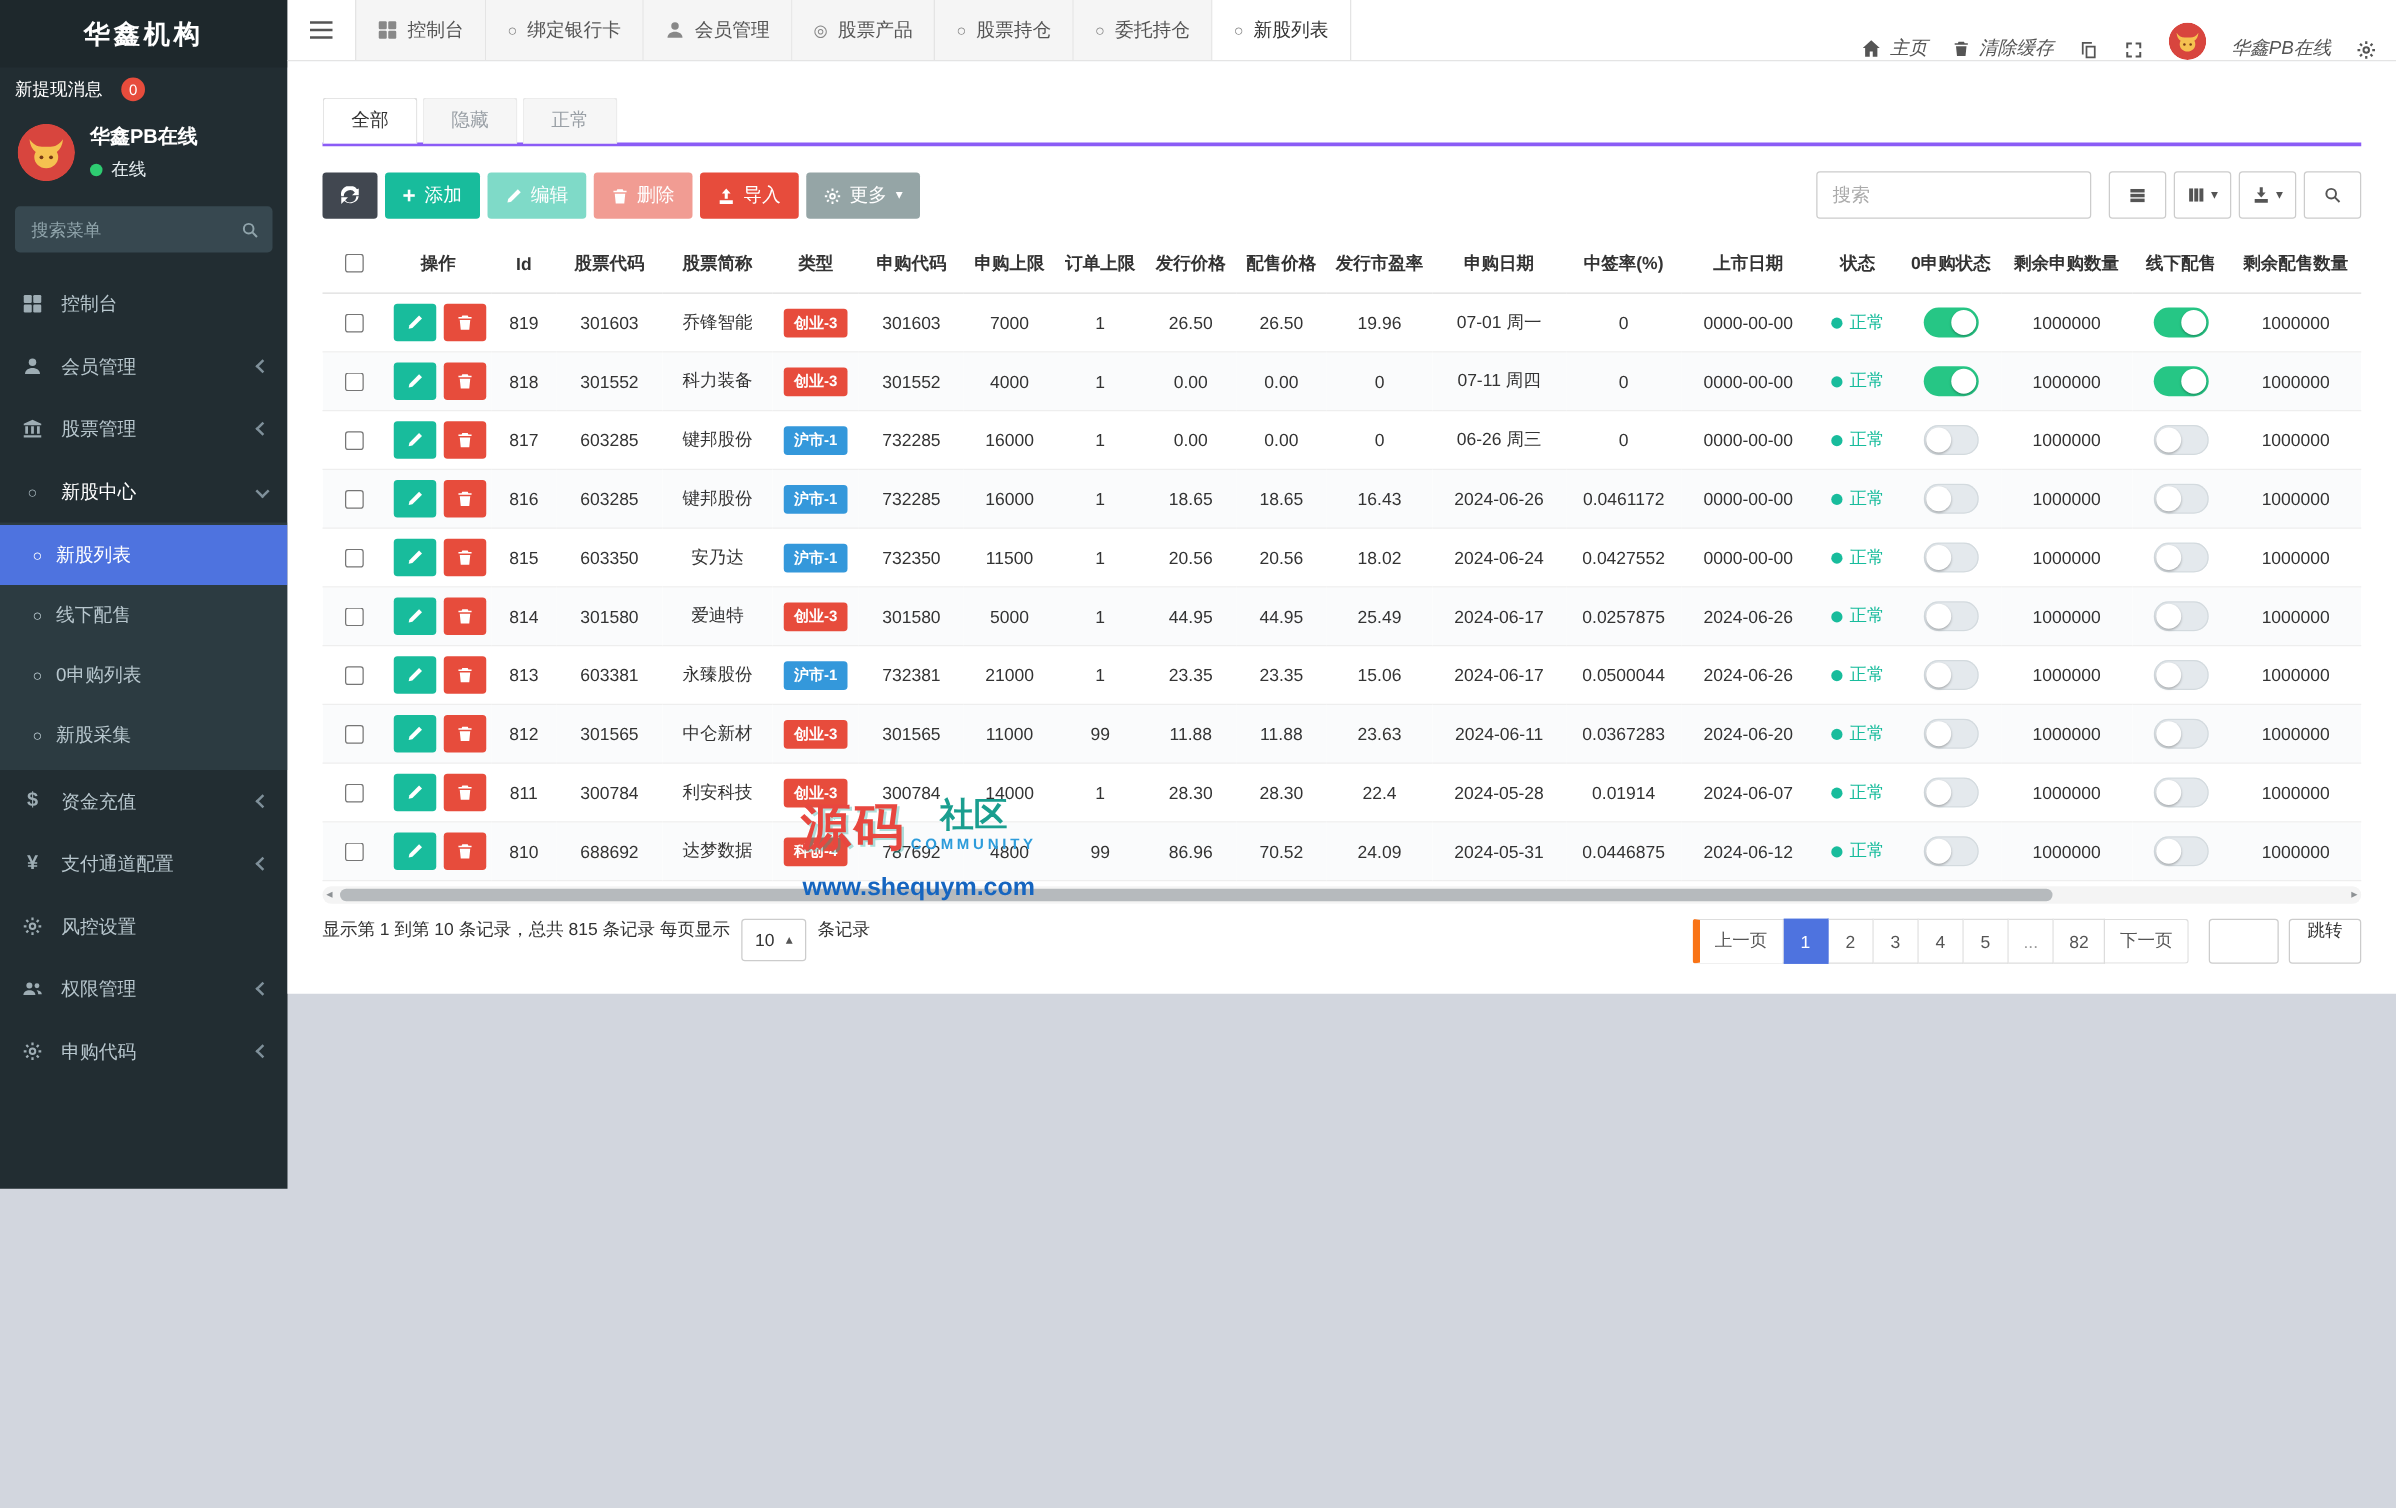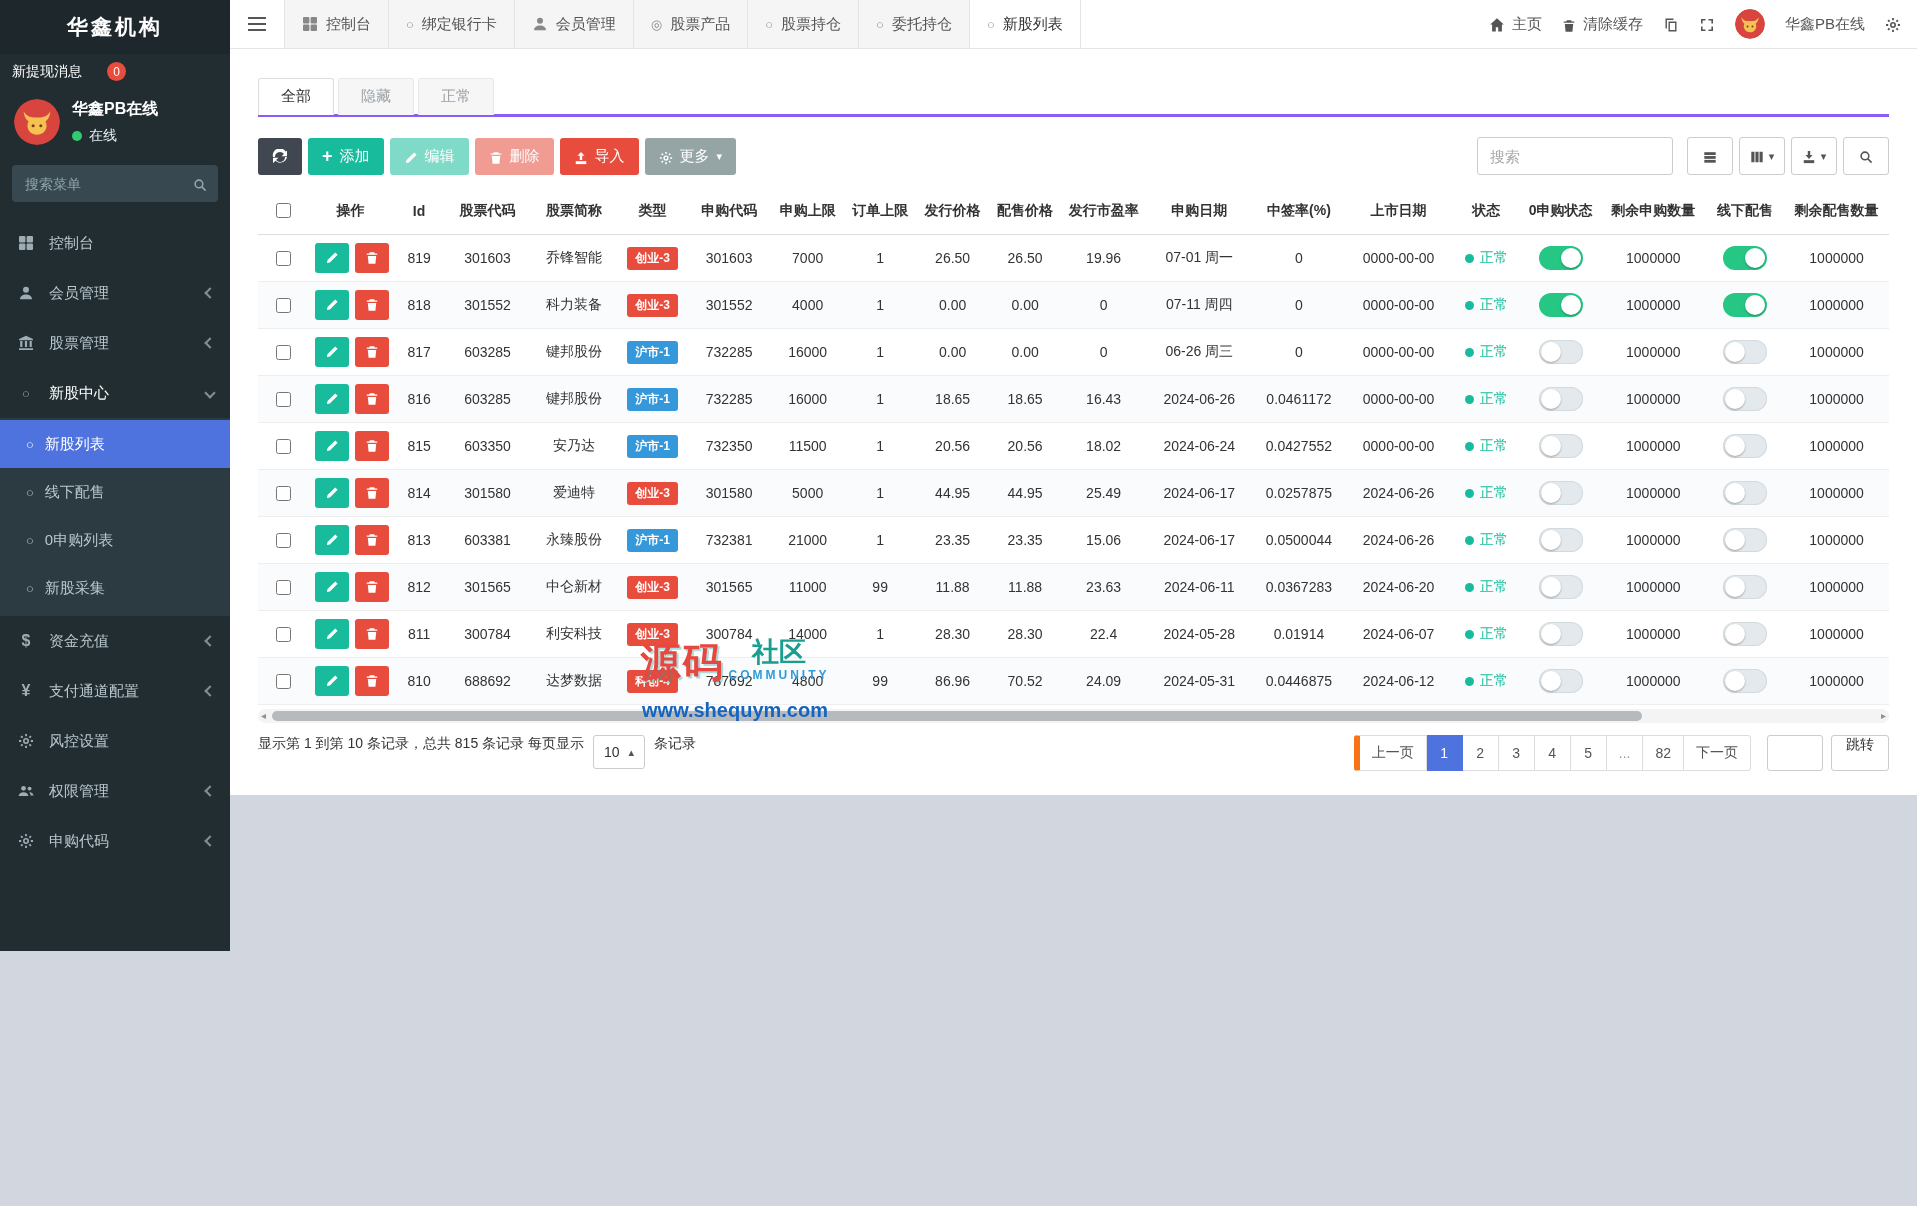--- a/index.html
+++ b/index.html
@@ -4,21 +4,21 @@
 <style>
   * { box-sizing: border-box; }
   html,body { margin:0; padding:0; width:1917px; height:1206px; overflow:hidden;
     font-family:"Liberation Sans","DejaVu Sans",sans-serif; background:#d2d6de; }
   .app { display:flex; width:100%; height:100%; }
 
   
   .sidebar { width:230px; height:951px; background:#222d32; flex-shrink:0; color:#b8c7ce; }
   .brand { height:54px; background:#1e282c; color:#fff; font-size:21px; font-weight:bold;
     letter-spacing:3px; display:flex; align-items:center; justify-content:center; }
-  .notice { padding:8px 12px 10px; font-size:14px; color:#fff; display:flex; align-items:center; gap:25px; }
+  .notice { padding:8px 12px 10px; font-size:14px; color:#fff; display:flex; align-items:center; gap:15px; }
   .notice-badge { background:#e74c3c; color:#fff; min-width:19px; height:19px; border-radius:10px;
     display:inline-flex; align-items:center; justify-content:center; font-size:12px; padding:0 5px; }
   .userpanel { display:flex; align-items:center; gap:12px; padding:8px 14px 16px; }
   .avatar48 { width:46px; height:46px; border-radius:50%; overflow:hidden; flex-shrink:0; }
   .avatar48 svg { width:46px; height:46px; display:block; }
   .uname { color:#fff; font-size:16px; font-weight:bold; margin-bottom:7px; }
   .ustatus { font-size:14px; color:#e6eef1; display:flex; align-items:center; }
   .odot { width:10px; height:10px; border-radius:50%; background:#2ecc71; display:inline-block; margin-right:7px; }
   .sidesearch { margin:4px 12px 16px; position:relative; }
   .sidesearch input { width:100%; height:37px; background:#374850; border:none; border-radius:4px;
@@ -45,21 +45,21 @@
   .navbar { height:49px; background:#fff; border-bottom:1px solid #e4e4e4; display:flex; align-items:stretch; }
   .hamb-btn { width:54px; display:flex; align-items:center; justify-content:center; cursor:pointer; }
   .hamb { display:flex; flex-direction:column; gap:4px; }
   .hamb i { display:block; width:18px; height:2px; background:#555; }
   .toptabs { display:flex; list-style:none; margin:0; padding:0; }
   .toptab { display:flex; align-items:center; gap:8px; padding:0 17px; background:#f5f5f5;
     border-right:1px solid #e4e4e4; font-size:15px; color:#555; cursor:pointer; white-space:nowrap; }
   .toptab:first-child { border-left:1px solid #e4e4e4; }
   .toptab.active { background:#fff; color:#333; }
   .toptab .o, .toptab .mi { color:#888; display:inline-flex; }
-  .nav-right { margin-left:auto; display:flex; align-items:center; gap:20px; padding-right:16px; font-size:15px; color:#555; }
+  .nav-right { margin-left:auto; display:flex; align-items:flex-end; gap:20px; padding-right:16px; font-size:15px; color:#555;font-style:italic; }
   .nav-link { display:inline-flex; align-items:center; gap:7px; cursor:pointer; color:#555; }
   .avatar30 { width:30px; height:30px; border-radius:50%; overflow:hidden; }
   .avatar30 svg { width:30px; height:30px; display:block; }
 
   
   .content { background:#fff; padding:28px 28px 24px; position:relative; }
   .ftabs { display:flex; border-bottom:3px solid #8b5cf6; margin-bottom:20px; }
   .ftab { padding:8px 22px; font-size:15px; color:#9aa0a6; background:#f6f6f6; border:1px solid #e8e8e8;
     border-bottom:none; margin-right:4px; border-radius:3px 3px 0 0; cursor:pointer; position:relative; top:1px; }
   .ftab.active { background:#fff; border:1px solid #ddd; border-bottom:1px solid #fff; color:#333; }
@@ -68,21 +68,21 @@
   .btn { height:37px; display:inline-flex; align-items:center; gap:7px; padding:0 14px; border-radius:3px;
     color:#fff; font-size:15px; border:none; cursor:pointer; margin-right:6px; }
   .btn .plus { font-size:18px; font-weight:bold; line-height:1; }
   .btn.dark { background:#414750; width:44px; justify-content:center; padding:0; }
   .btn.green { background:#18bc9c; }
   .btn.red { background:#e74c3c; }
   .btn.gray { background:#95a5a6; }
   .btn.disabled { opacity:.55; cursor:default; }
   .caret { font-size:11px; line-height:1; }
   .toolbar-right { margin-left:auto; display:flex; align-items:center; gap:6px; }
-  .search-input { width:196px; height:38px; border:1px solid #ccc; border-radius:3px; padding:0 12px;
+  .search-input { width:220px; height:38px; border:1px solid #ccc; border-radius:3px; padding:0 12px;
     font-size:15px; color:#333; outline:none; margin-right:8px; }
   .search-input::placeholder { color:#aaa; }
   .icon-btn { min-width:46px; height:38px; border:1px solid #ccc; border-radius:3px; background:#fff;
     display:inline-flex; align-items:center; justify-content:center; gap:5px; color:#555; cursor:pointer; }
 
   table.grid { width:100%; border-collapse:collapse; table-layout:fixed; font-size:14px; color:#333; }
   .grid th { font-weight:bold; padding:13px 4px; border-bottom:1px solid #ddd; text-align:center; white-space:nowrap; overflow:hidden; }
   .grid td { padding:0 4px; height:47px; text-align:center; border-bottom:1px solid #eee; vertical-align:middle; white-space:nowrap; overflow:hidden; }
   .grid tr:nth-child(even) td { background:#fafbfc; }
   .grid input[type=checkbox] { width:15px; height:15px; cursor:pointer; }

